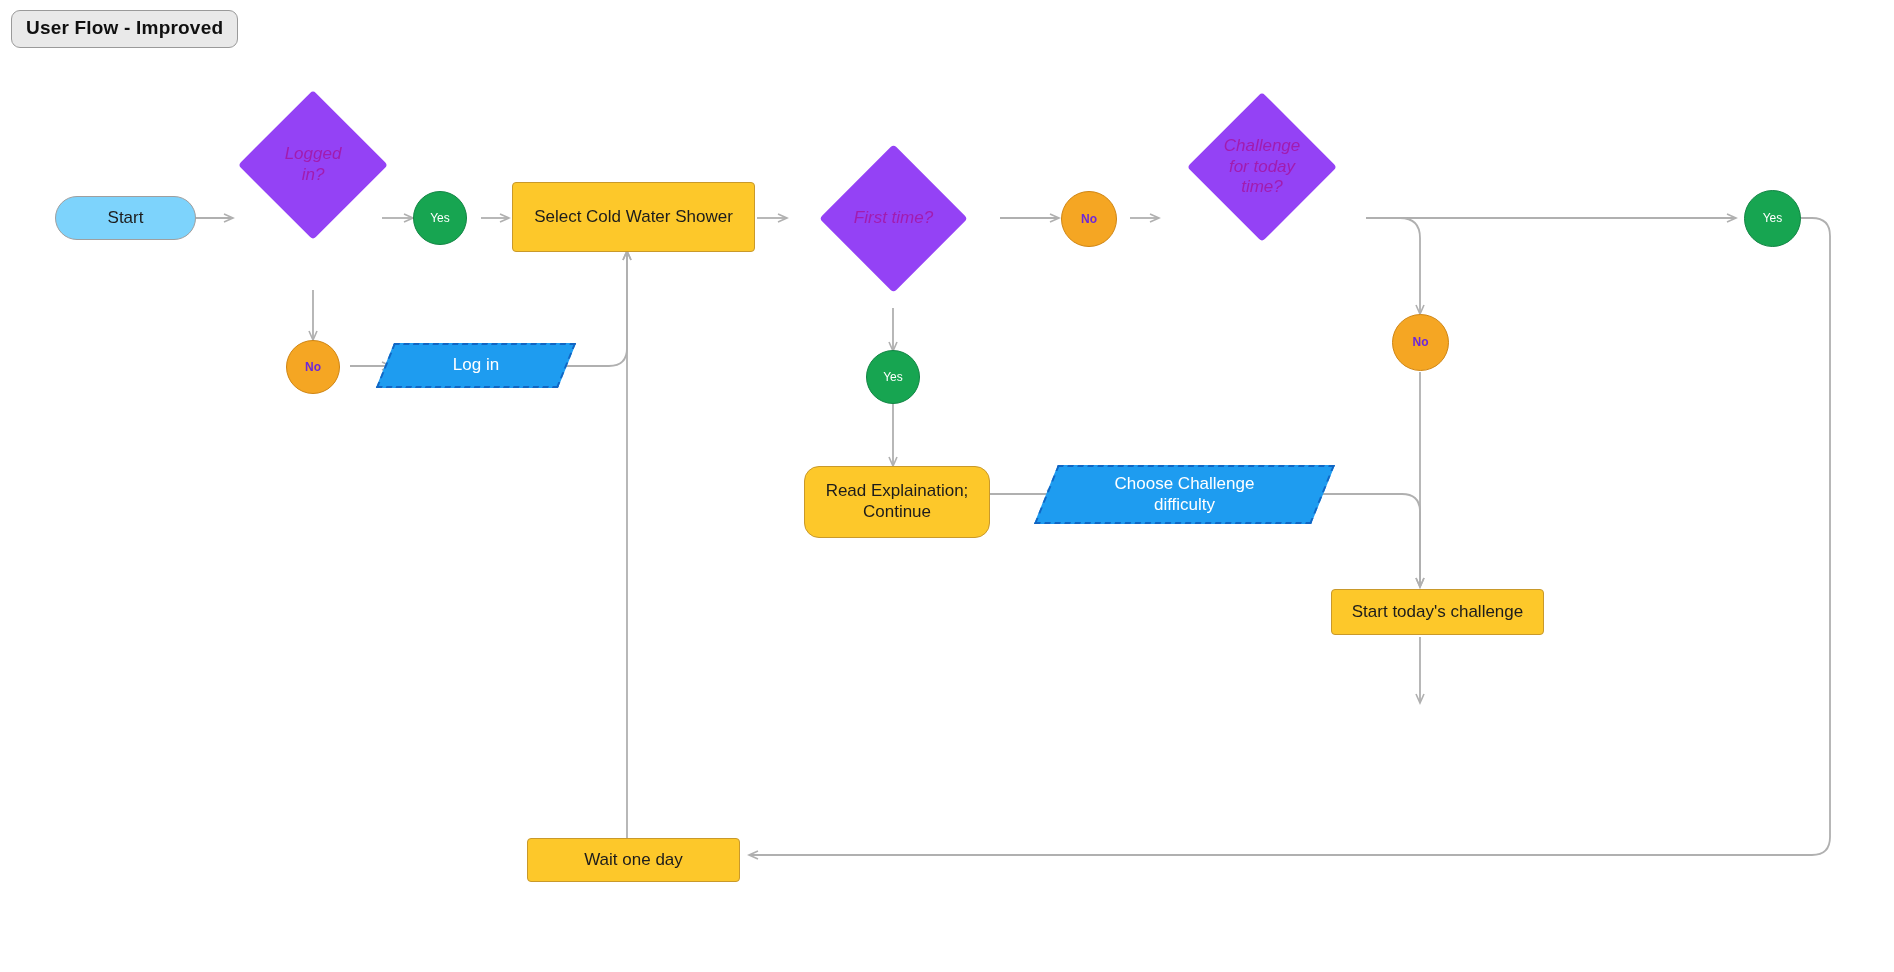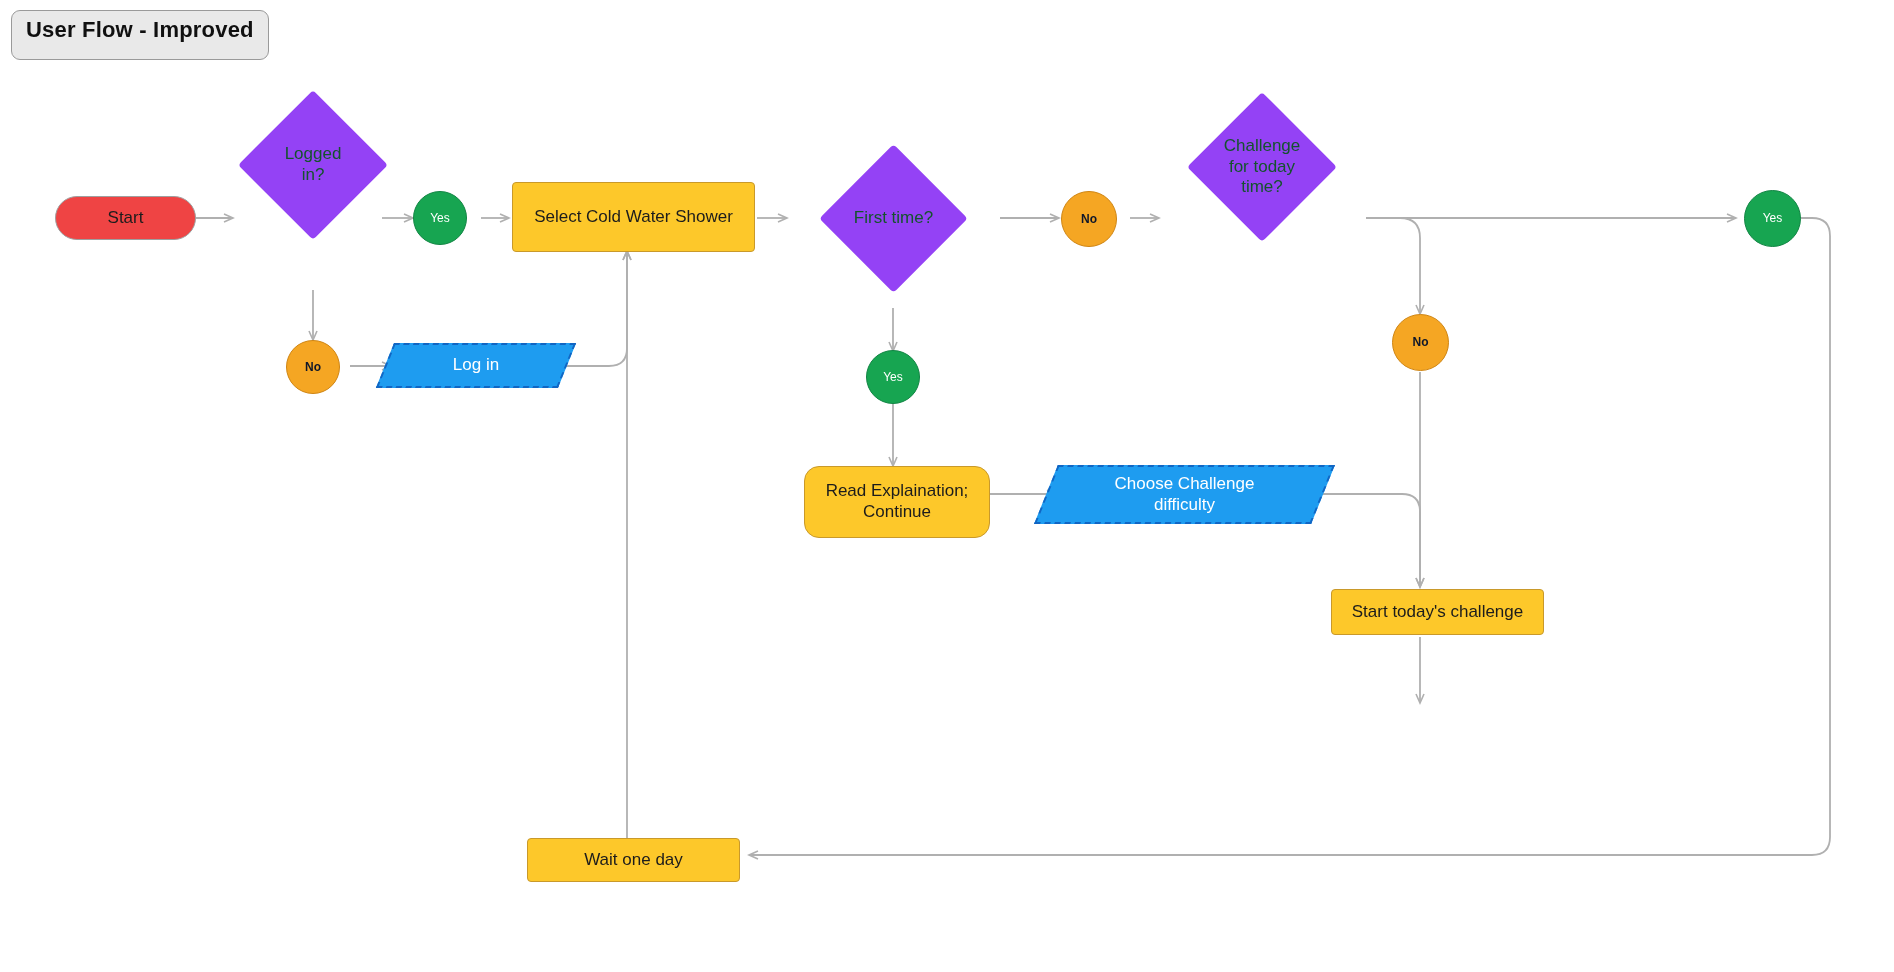--- a/index.html
+++ b/index.html
@@ -31,51 +31,52 @@
     justify-content: center;
     text-align: center;
     line-height: 1.22;
     z-index: 2;
   }
   
   .title-badge {
     position: absolute;
     left: 11px;
     top: 10px;
-    padding: 6px 14px 16px 14px;
+    padding: 6px 14px 8px 14px;
     background: #e9e9e9;
     border: 1.5px solid #9a9a9a;
     border-radius: 9px;
-    font-size: 22px;
+    font-size: 19px;
     font-weight: bold;
     color: #101010;
     letter-spacing: 0.2px;
     z-index: 5;
   }
   
   .terminal {
-    background: #ef4444;
+    background: #7dd3fc;
     border: 1.6px solid #9f9f9f;
     border-radius: 22px;
     color: #1c1c1c;
     font-size: 17px;
   }
   
   .process {
     background: #fdc82a;
     border: 1.6px solid #c9992a;
     border-radius: 4px;
     color: #1c1c1c;
     font-size: 17px;
   }
   
   .decision {
     background: transparent;
-    color: #14532d;
-    font-size: 17px;
+    color: #a21caf;
+    font-size: 17px;
+    font-style: italic;
   }
   .decision .dia {
     position: absolute;
     left: 0; top: 0;
     width: 100%; height: 100%;
     background: #9442f5;
     transform: rotate(45deg);
     border-radius: 4px;
     z-index: -1;
   }
@@ -110,21 +111,21 @@
     font-size: 12px;
   }
   .badge-yes {
     background: #17a551;
     border: 1.6px solid #128544;
     color: #ffffff;
   }
   .badge-no {
     background: #f5a623;
     border: 1.8px solid #cf8513;
-    color: #0f172a;
+    color: #6d28d9;
     font-weight: bold;
     align-items: center;
   }
 </style>
 </head>
 <body>
 
 <div id="canvas">
 
   <div class="title-badge">User Flow - Improved</div>

